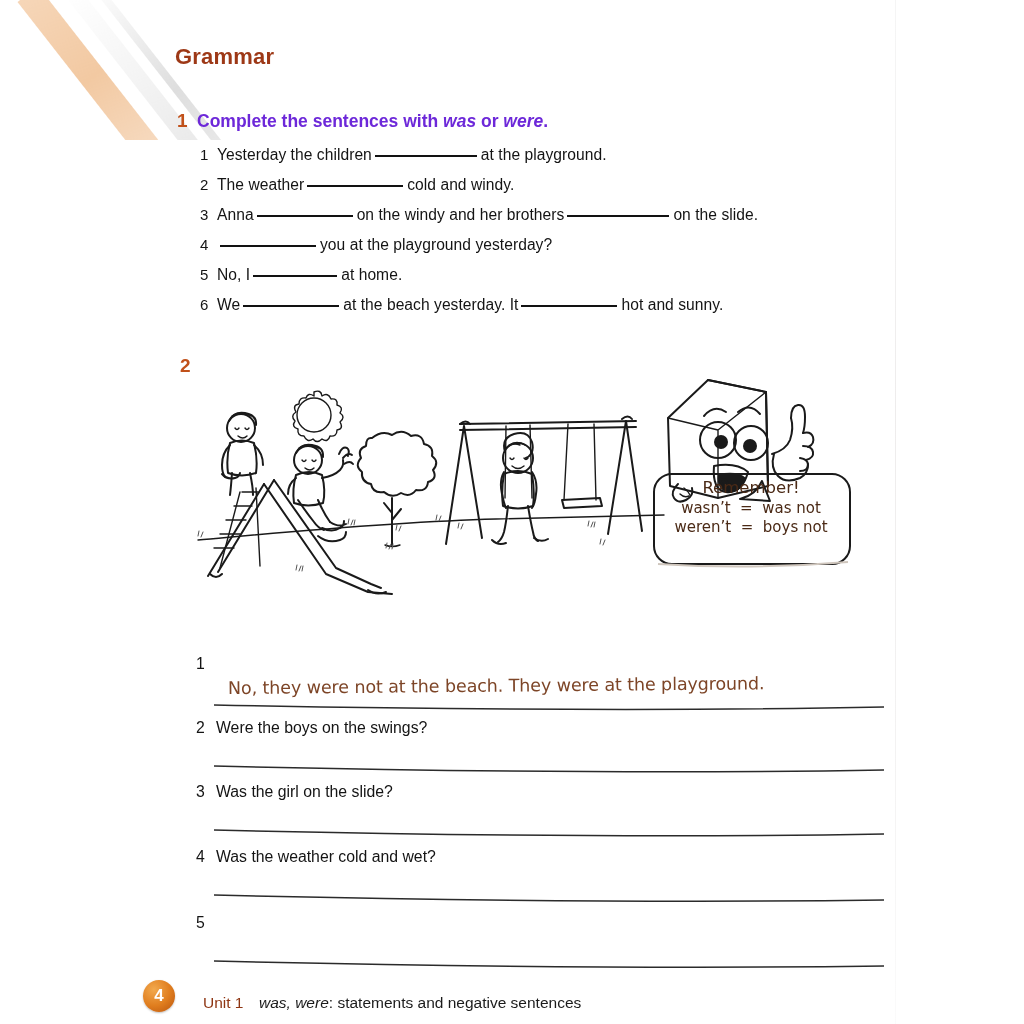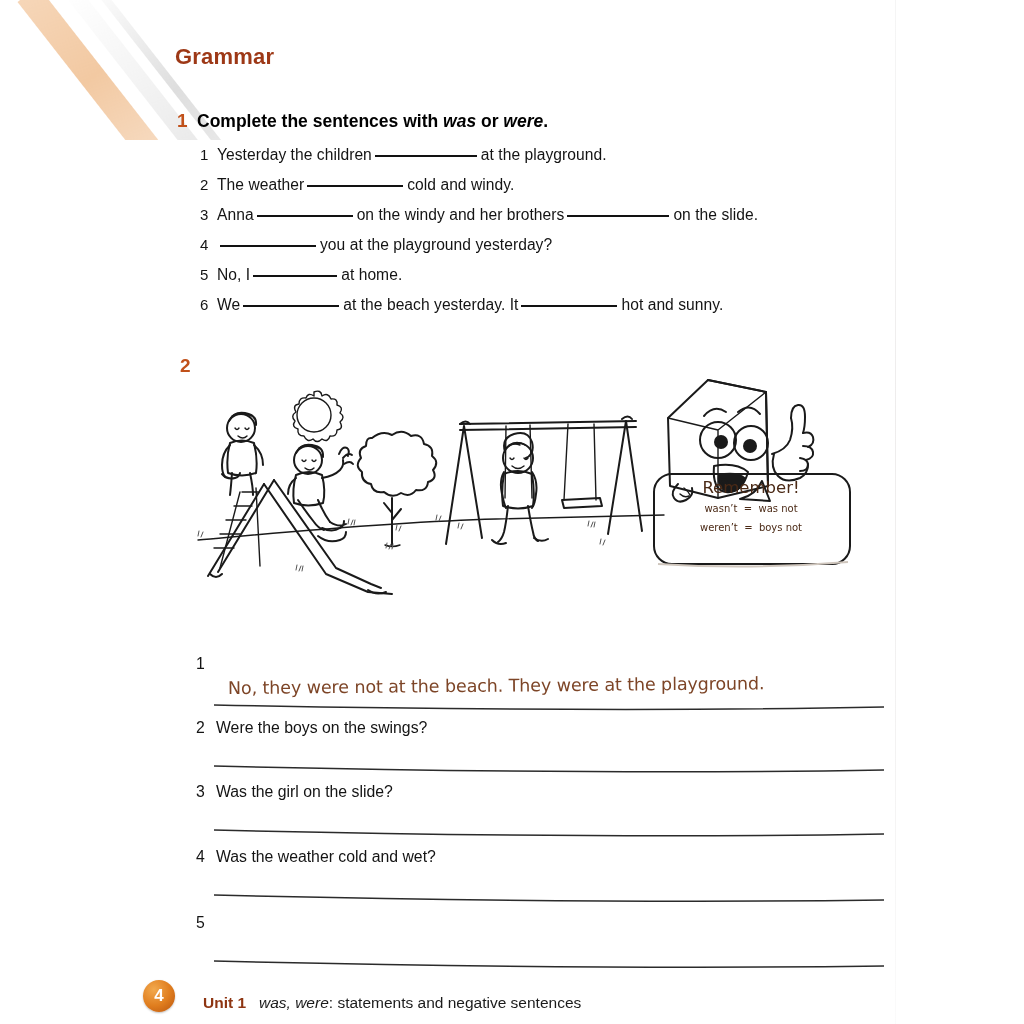--- a/index.html
+++ b/index.html
@@ -97,21 +97,21 @@
   .ex-num {
     position: absolute;
     font-size: 19px;
     font-weight: bold;
     color: #c1511a;
   }
   .ex-head {
     position: absolute;
     font-size: 17.5px;
     font-weight: bold;
-    color: #000000;
+    color: #6d28d9;
     white-space: nowrap;
   }
   .ex-head i { font-style: italic; }
 
   
   .q-list { position: absolute; }
   .q-row {
     display: flex;
     align-items: baseline;
     height: 30px;
@@ -161,21 +161,21 @@
     width: 192px;
     text-align: center;
     color: #4b2a16;
     font-family: "DejaVu Sans", sans-serif;
   }
   .bubble-title {
     font-size: 16.5px;
     margin-bottom: 2px;
   }
   .bubble-line {
-    font-size: 10px;
+    font-size: 15px;
     line-height: 19px;
     white-space: pre;
   }
 
   
   .a-block { position: absolute; left: 196px; width: 690px; }
   .a-q {
     display: flex;
     align-items: baseline;
     font-size: 15.8px;
@@ -218,21 +218,21 @@
     font-weight: bold;
     display: flex;
     align-items: center;
     justify-content: center;
   }
   .footer-unit {
     position: absolute;
     left: 203px;
     top: 994px;
     font-size: 15.5px;
-    font-weight: bold;
+    font-weight: normal;
     color: #8e3512;
   }
   .footer-desc {
     position: absolute;
     left: 259px;
     top: 994px;
     font-size: 15.5px;
     color: #1b1b1b;
     white-space: nowrap;
   }

